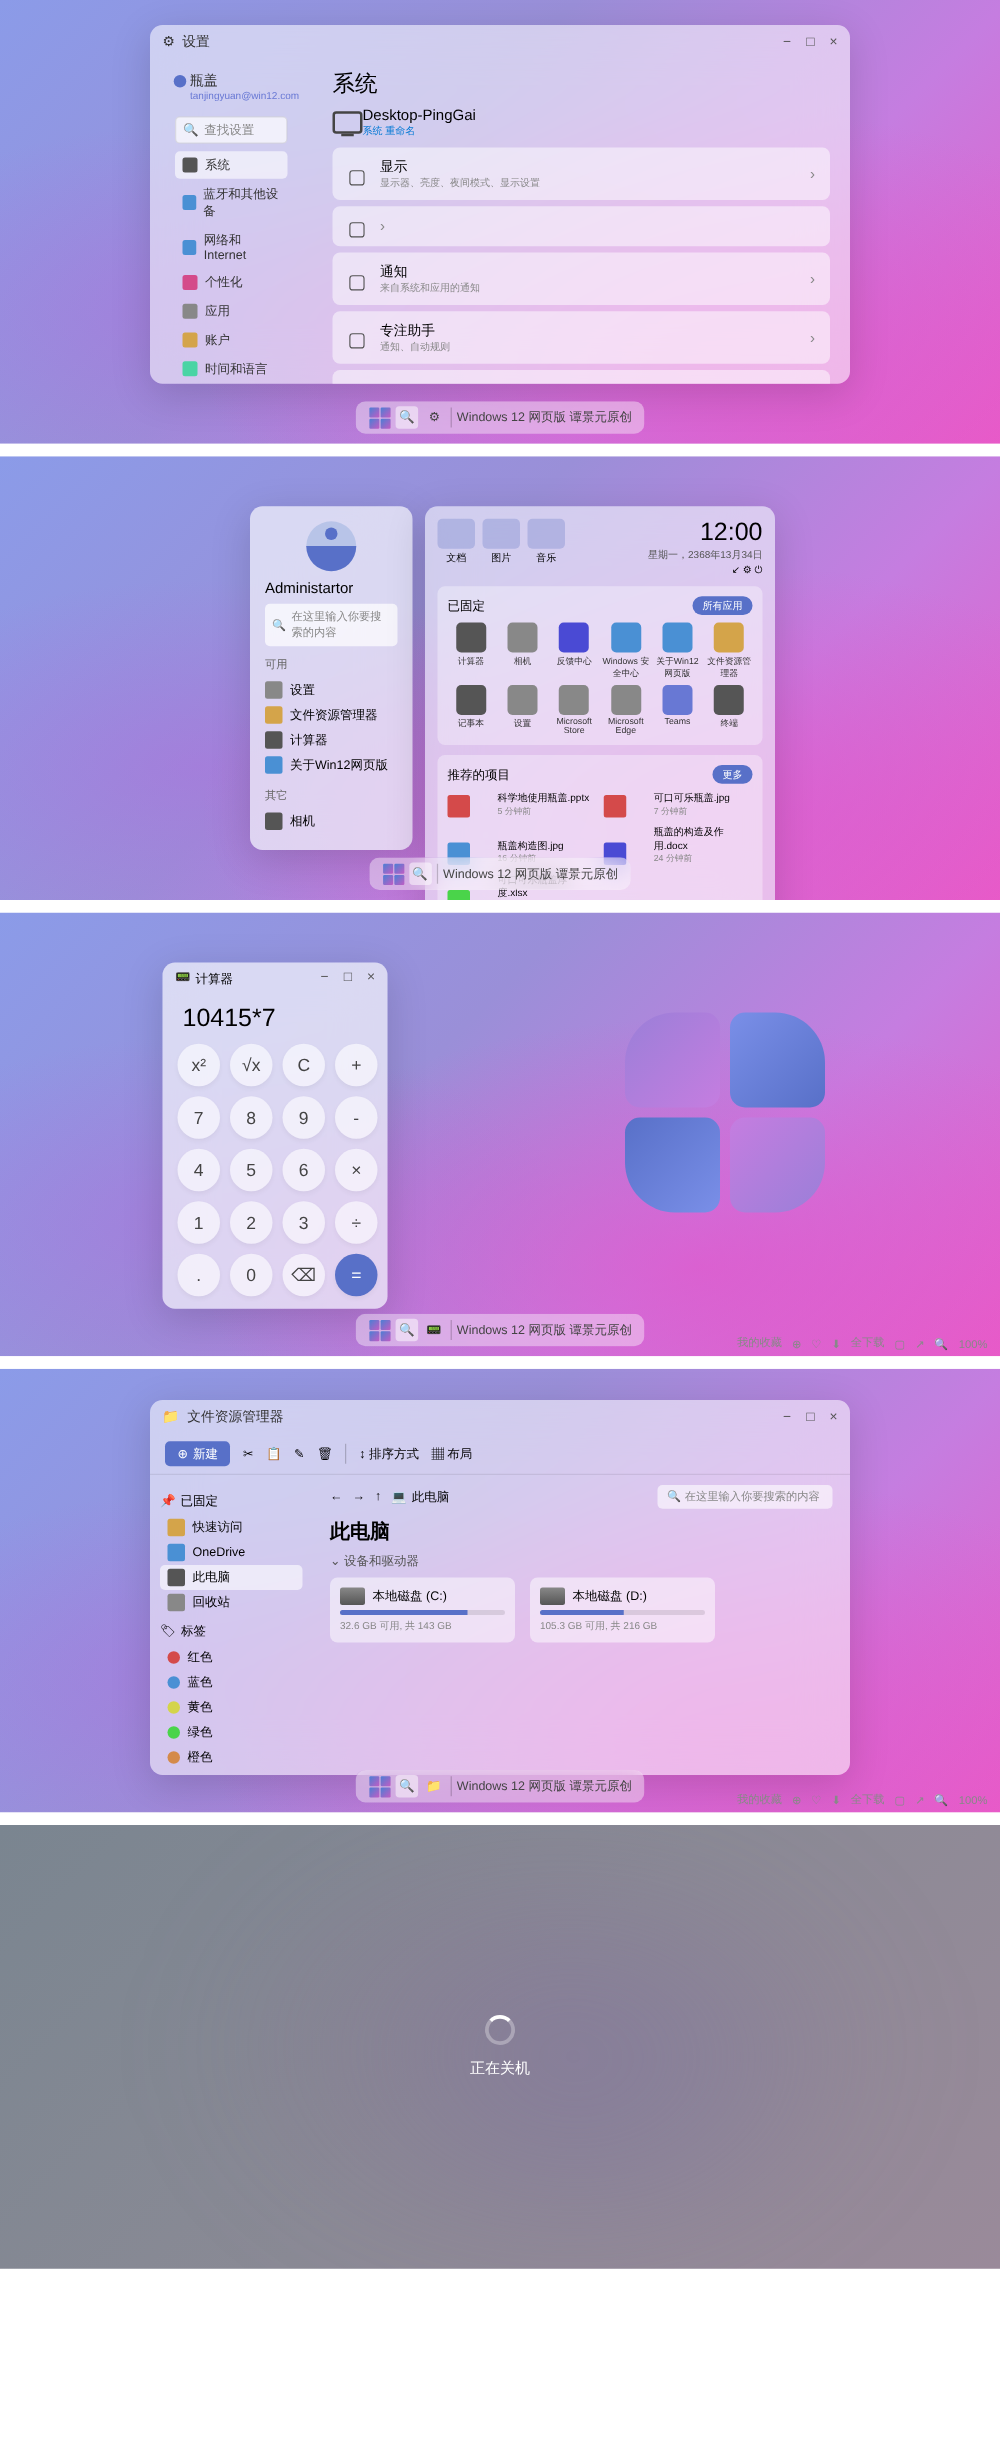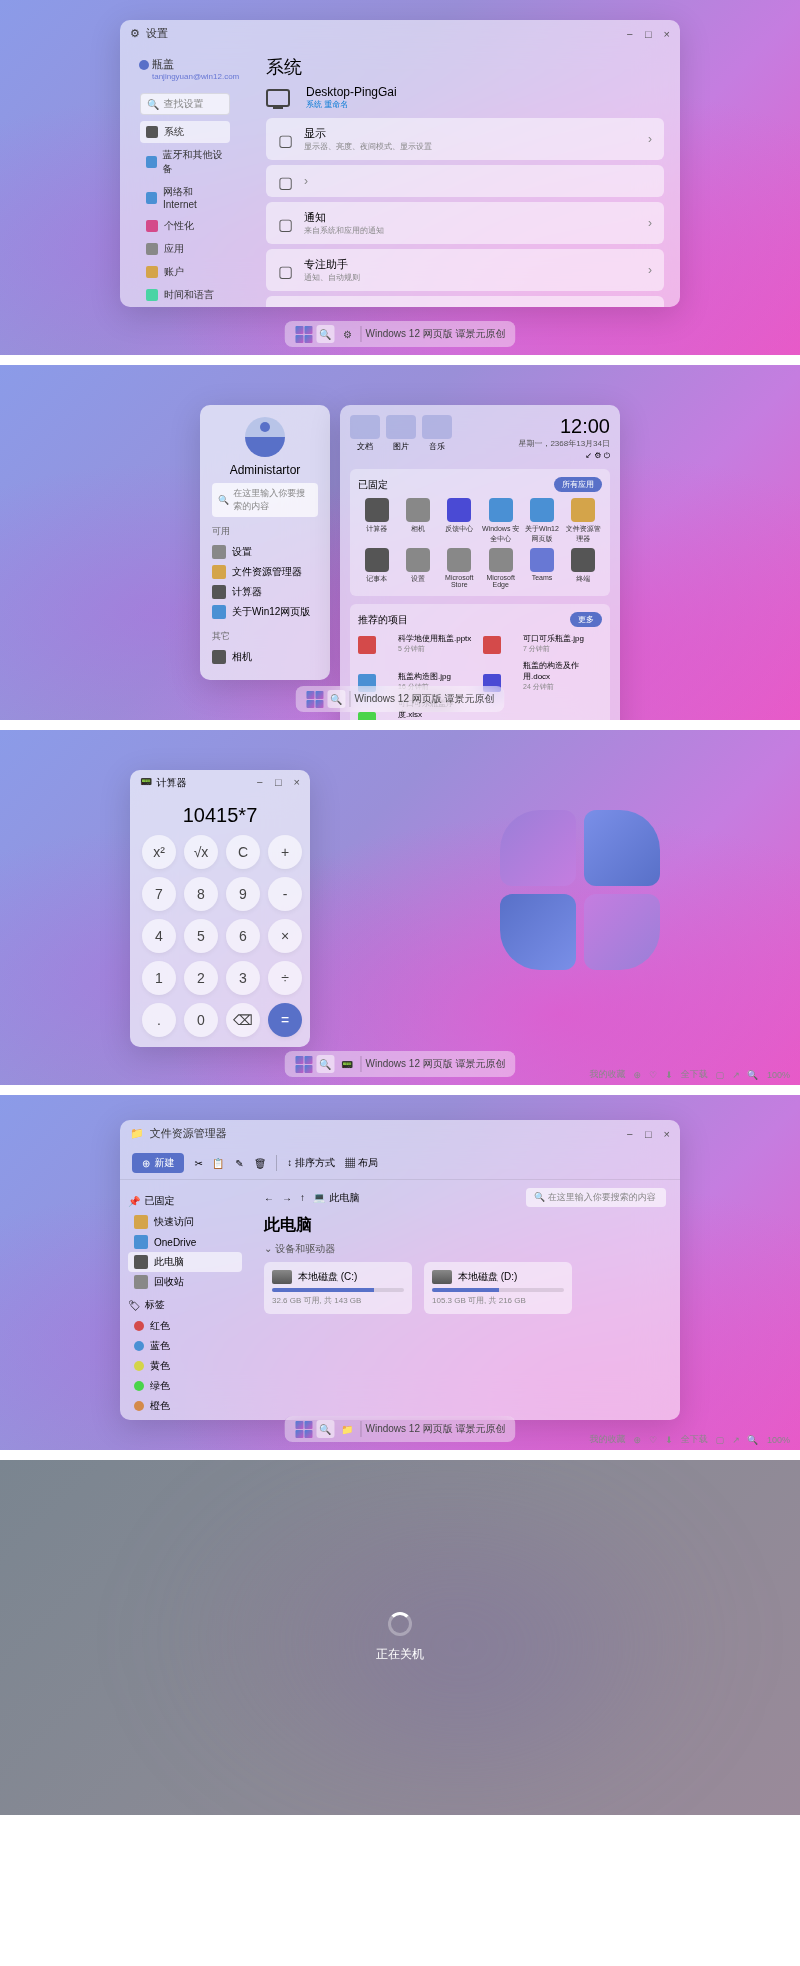--- a/index.html
+++ b/index.html
@@ -28,36 +28,36 @@
 .avatar::after{content:"";position:absolute;top:5px;left:50%;transform:translateX(-50%);width:10px;height:10px;border-radius:50%;background:#5870c8;}
 .uinfo .un{font-size:11px;color:#333;}
 .uinfo .ue{font-size:8px;color:#6878d4;}
 .search{display:flex;align-items:center;background:rgba(255,255,255,0.7);border:1px solid rgba(0,0,0,0.1);border-radius:4px;padding:3px 6px;margin:6px 0;font-size:10px;color:#888;gap:4px;}
 .nav{list-style:none;}
 .nav li{display:flex;align-items:center;gap:6px;padding:4px 6px;font-size:10px;color:#333;border-radius:4px;margin:1px 0;}
 .nav li.active{background:rgba(255,255,255,0.6);}
 .ni{width:12px;height:12px;border-radius:2px;display:inline-block;}
 .content{flex:1;padding:8px 16px;}
 .content h1{font-size:18px;font-weight:500;margin-bottom:6px;}
-.pc{display:flex;align-items:center;gap:16px;margin-bottom:8px;}
+.pc{display:flex;align-items:center;gap:0;margin-bottom:8px;}
 .pcicon{width:24px;height:18px;border:2px solid #444;border-radius:3px;position:relative;}
 .pcicon::after{content:"";position:absolute;bottom:-4px;left:50%;transform:translateX(-50%);width:10px;height:2px;background:#444;}
 .pcinfo .pn{font-size:12px;}
 .pcinfo .pl{font-size:8px;color:#0078d4;}
 .card{background:rgba(255,255,255,0.5);border-radius:6px;padding:8px 12px;margin:5px 0;display:flex;align-items:center;gap:10px;}
 .card .cicon{width:16px;height:16px;color:#555;}
 .card .ctext{flex:1;}
 .card .ct{font-size:11px;}
 .card .cd{font-size:8px;color:#888;}
 .card .arrow{color:#888;font-size:12px;}
 
 
 .start-left{position:absolute;background:rgba(240,240,250,0.75);backdrop-filter:blur(20px);border-radius:10px;padding:12px;width:130px;box-shadow:0 8px 32px rgba(0,0,0,0.15);}
 .start-left .avatar{width:40px;height:40px;margin:0 auto;}
-.start-left .admin{text-align:center;font-size:12px;margin:6px 0;}
+.start-left .admin{font-size:12px;margin:6px 0;}
 .search2{background:rgba(255,255,255,0.7);border-radius:4px;padding:4px 6px;font-size:9px;color:#888;display:flex;align-items:center;gap:4px;}
 .start-left .sec{font-size:9px;color:#666;margin:8px 0 4px;}
 .start-left ul{list-style:none;}
 .start-left li{display:flex;align-items:center;gap:6px;font-size:10px;padding:3px 0;}
 .sic{width:14px;height:14px;border-radius:2px;}
 .start-right{position:absolute;background:rgba(240,240,250,0.65);backdrop-filter:blur(20px);border-radius:10px;padding:10px;width:280px;box-shadow:0 8px 32px rgba(0,0,0,0.15);}
 .sr-top{display:flex;justify-content:space-between;align-items:flex-start;}
 .quick{display:flex;gap:6px;}
 .qitem{text-align:center;font-size:8px;}
 .qbox{width:30px;height:24px;background:rgba(100,120,200,0.3);border-radius:4px;margin-bottom:2px;}
@@ -74,21 +74,21 @@
 .app .al{font-size:7px;color:#333;}
 .recs{display:grid;grid-template-columns:1fr 1fr;gap:6px;}
 .rec{display:flex;gap:22px;align-items:flex-end;}
 .ricon{width:18px;height:18px;border-radius:2px;flex-shrink:0;}
 .rtext .rt{font-size:8px;}
 .rtext .rd{font-size:7px;color:#888;}
 
 
 .calc{position:absolute;background:rgba(240,240,250,0.75);backdrop-filter:blur(20px);border-radius:10px;width:180px;box-shadow:0 8px 32px rgba(0,0,0,0.15);padding-bottom:10px;}
 .calc-tb{display:flex;justify-content:space-between;padding:6px 10px;font-size:10px;}
-.calc-disp{text-align:center;padding:8px 16px;font-size:20px;font-weight:400;}
+.calc-disp{text-align:left;padding:8px 16px;font-size:20px;font-weight:400;}
 .calc-grid{display:grid;grid-template-columns:repeat(4,1fr);gap:8px;padding:0 12px;}
 .cbtn{width:34px;height:34px;border-radius:50%;background:rgba(255,255,255,0.6);display:flex;align-items:center;justify-content:center;font-size:14px;color:#444;box-shadow:0 2px 4px rgba(0,0,0,0.05);}
 .cbtn.eq{background:#5870c8;color:#fff;}
 .logo{position:absolute;width:160px;height:160px;}
 .logo .q{position:absolute;width:76px;height:76px;border-radius:12px;}
 .logo .q1{top:0;left:0;background:linear-gradient(135deg,#9a7fd8,#c57de0);border-top-left-radius:40px;}
 .logo .q2{top:0;right:0;background:linear-gradient(135deg,#7a8fe8,#5870c8);border-top-right-radius:40px;}
 .logo .q3{bottom:0;left:0;background:linear-gradient(135deg,#5870c8,#7a8fe8);border-bottom-left-radius:40px;}
 .logo .q4{bottom:0;right:0;background:linear-gradient(135deg,#c57de0,#9a7fd8);border-bottom-right-radius:40px;}
 

